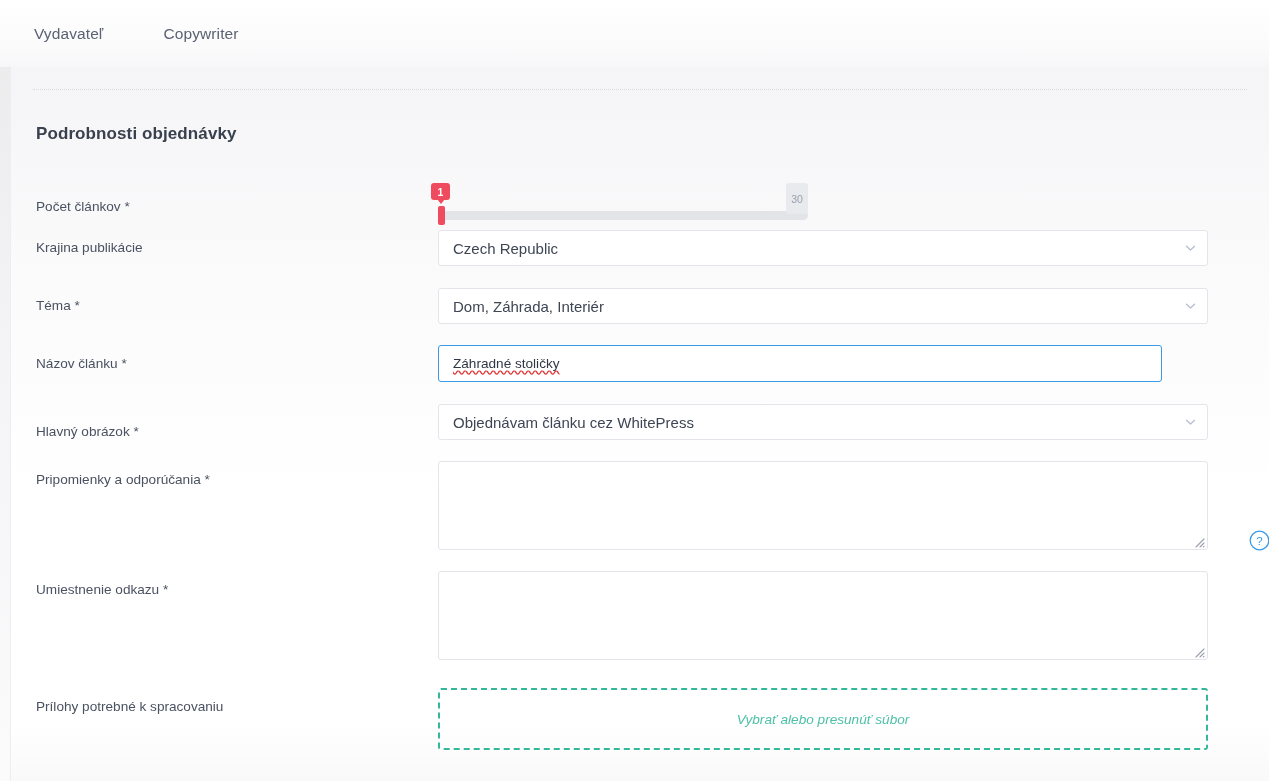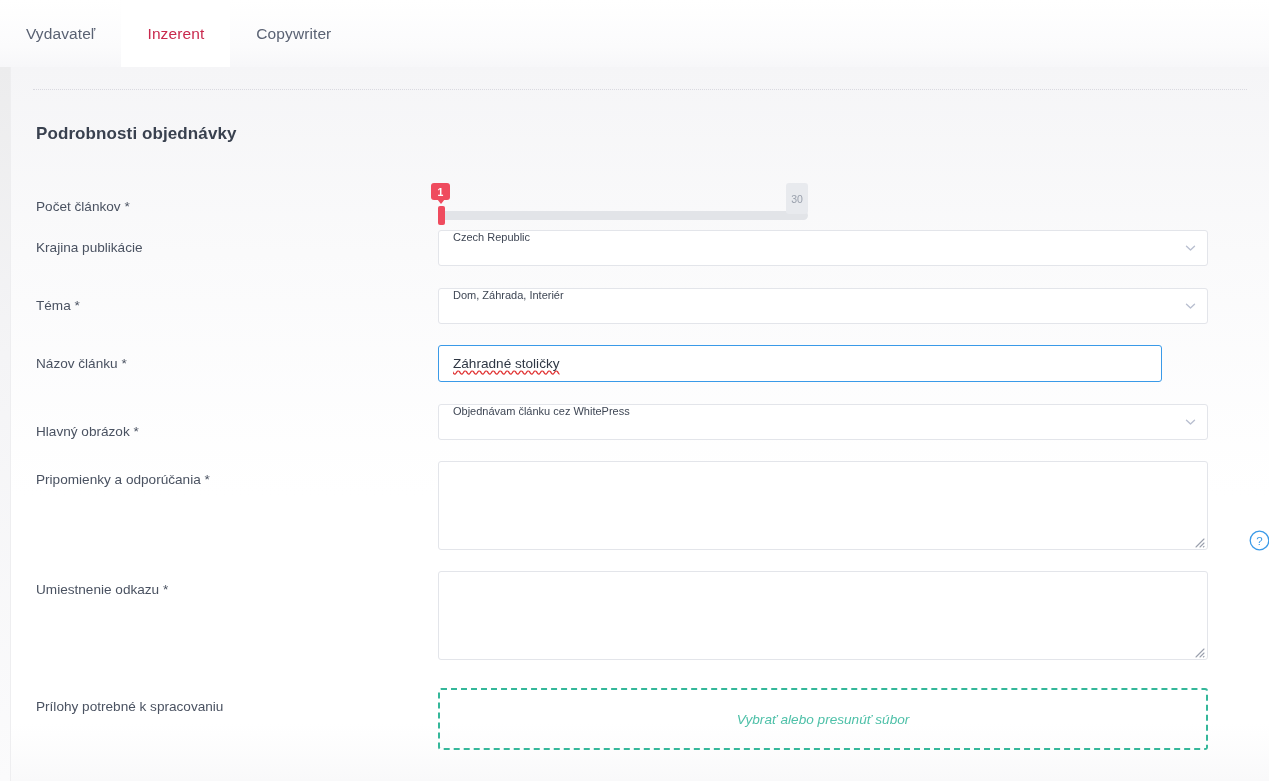--- a/index.html
+++ b/index.html
@@ -22,20 +22,21 @@
     display: flex; align-items: center; justify-content: center;
     padding: 0 26px;
     font-size: 15.5px;
     color: #5a6273;
     letter-spacing: .1px;
     cursor: pointer;
     background: transparent;
     border: none;
     font-family: "Liberation Sans", sans-serif;
     white-space: nowrap;
+    margin-left: 8px;
   }
   .tab.active {
     background: #ffffff;
     color: #c9294d;
   }
   .tab-spacer { flex: 1; }
 
   
   .page {
     position: absolute; left: 0; top: 67px;
@@ -72,23 +73,23 @@
   }
   .fctl { position: absolute; left: 438px; width: 770px; }
 
   
   .select {
     position: relative;
     width: 770px; height: 36px;
     background: #ffffff;
     border: 1px solid #e3e5ea;
     border-radius: 3px;
-    display: flex; align-items: flex-start;
+    display: flex; align-items: center;
     padding: 0 30px 0 14px;
-    font-size: 11px;
+    font-size: 15px;
     color: #3e4654;
     cursor: pointer;
   }
   .chev {
     position: absolute; right: 11px; top: 50%;
     transform: translateY(-50%);
     width: 11px; height: 11px;
   }
   .chev svg { display: block; }
 
@@ -187,23 +188,20 @@
     width: 21px; height: 21px;
     cursor: pointer;
   }
 </style>
 </head>
 <body>
 
 <div class="tabbar">
   <div class="tab">
     <span>Vydavateľ</span>
-  </div>
-  <div class="tab active">
-    <span>Inzerent</span>
   </div>
   <div class="tab">
     <span>Copywriter</span>
   </div>
   <div class="tab-spacer"></div>
 </div>
 
 <div class="page">
 
   <div class="leftrail"></div>

